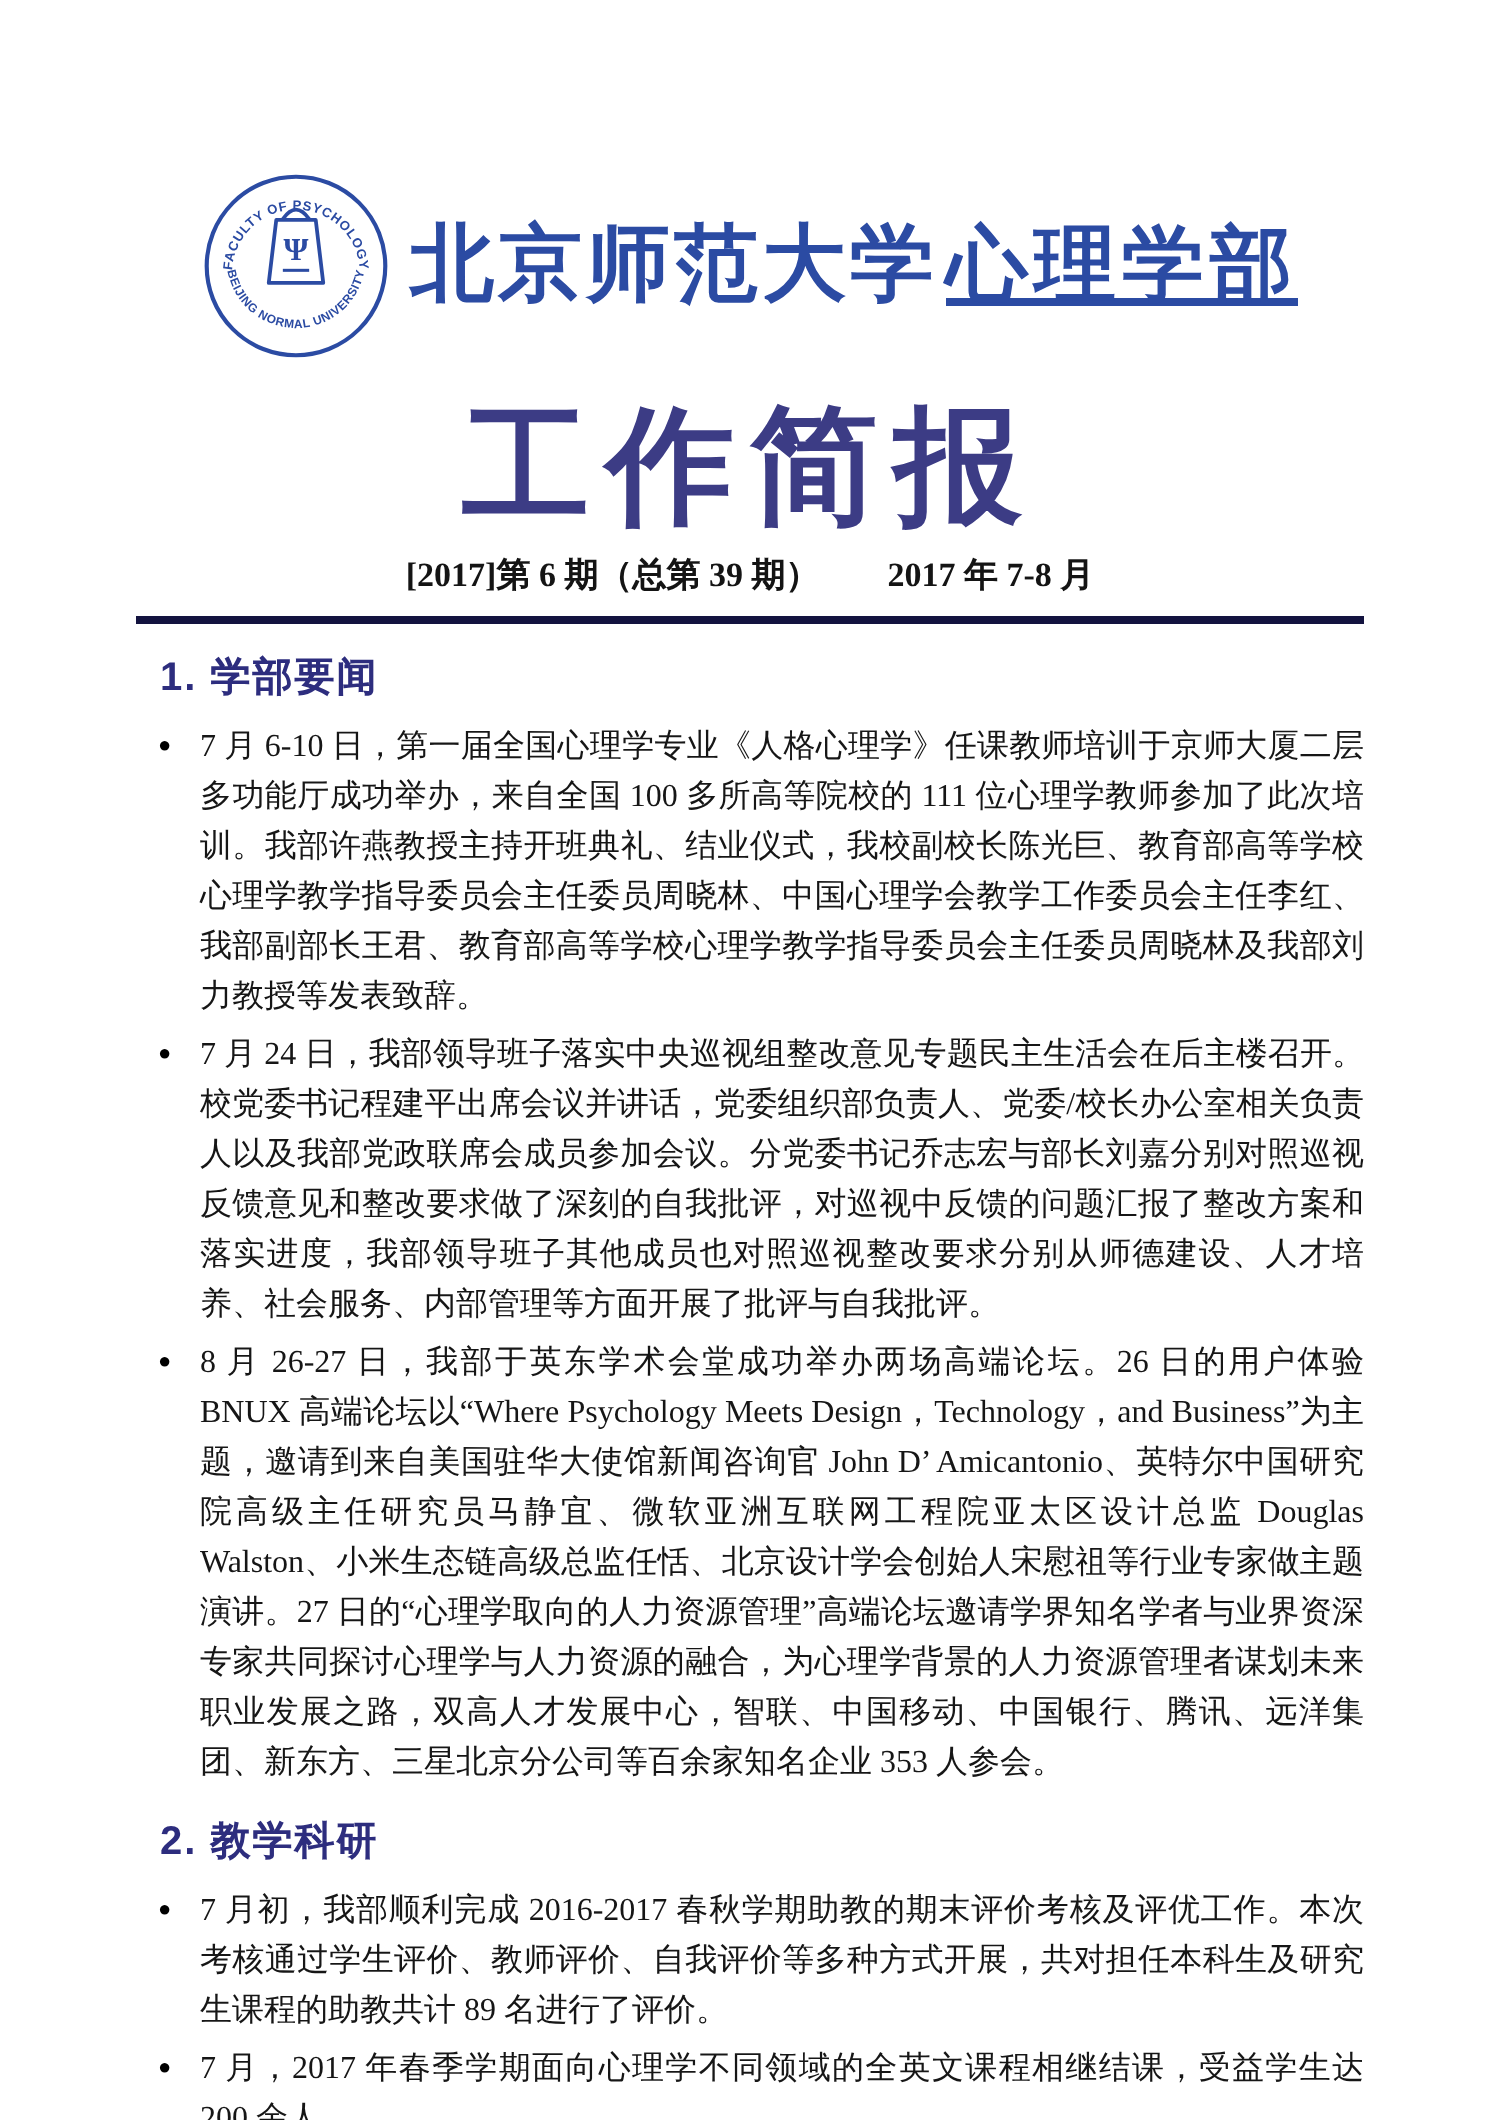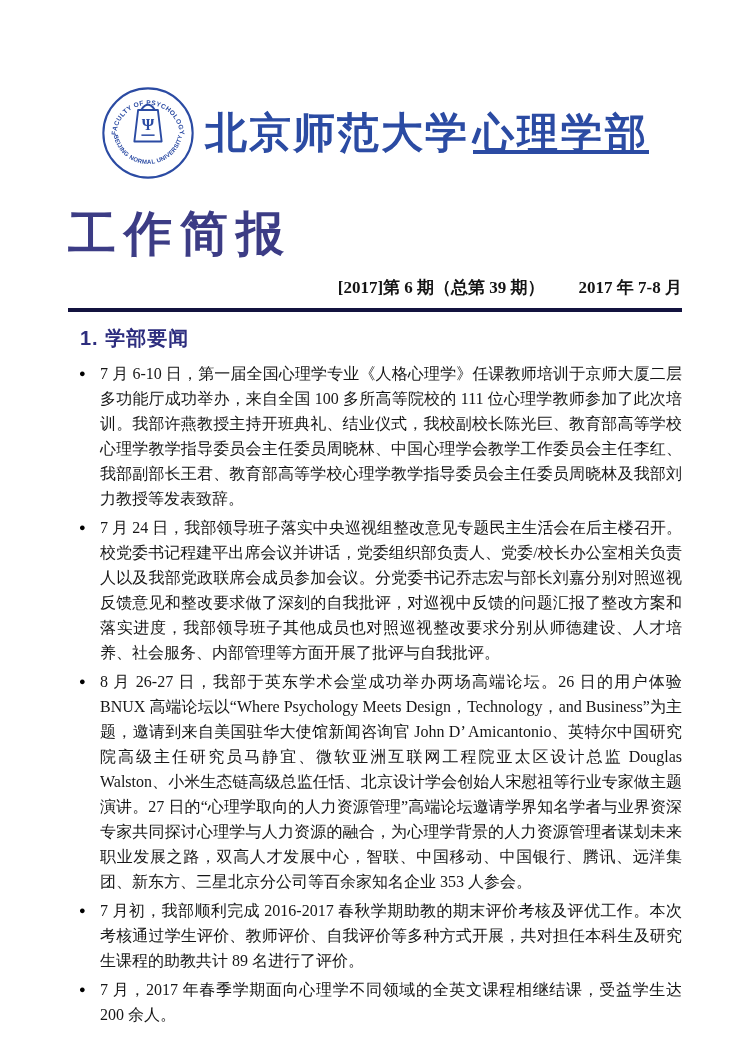--- a/index.html
+++ b/index.html
@@ -50,30 +50,31 @@
     font-weight: 900;
     font-size: 41px;
     letter-spacing: 3px;
     margin-left: 4px;
     text-decoration: underline;
   }
 
   
   .doc-title {
     margin: 22px 0 0 0;
-    font-size: 48px;
+    text-align: center;
+    font-size: 64px;
     line-height: 60px;
     font-weight: 700;
     letter-spacing: 8px;
     color: #3c3c85;
     font-family: "Liberation Serif", "DejaVu Serif", serif;
   }
   .issue-line {
     margin-top: 12px;
-    text-align: right;
+    text-align: center;
     font-weight: 700;
     font-size: 17px;
     color: #141414;
   }
   .issue-line .issue-date {
     margin-left: 34px;
   }
   .divider {
     margin-top: 9px;
     height: 4px;
@@ -160,20 +161,21 @@
         <span>7 月 24 日，我部领导班子落实中央巡视组整改意见专题民主生活会在后主楼召开。校党委书记程建平出席会议并讲话，党委组织部负责人、党委/校长办公室相关负责人以及我部党政联席会成员参加会议。分党委书记乔志宏与部长刘嘉分别对照巡视反馈意见和整改要求做了深刻的自我批评，对巡视中反馈的问题汇报了整改方案和落实进度，我部领导班子其他成员也对照巡视整改要求分别从师德建设、人才培养、社会服务、内部管理等方面开展了批评与自我批评。</span>
       </li>
       <li>
         <span class="marker">●</span>
         <span>8 月 26-27 日，我部于英东学术会堂成功举办两场高端论坛。26 日的用户体验 BNUX 高端论坛以“Where Psychology Meets Design，Technology，and Business”为主题，邀请到来自美国驻华大使馆新闻咨询官 John D’ Amicantonio、英特尔中国研究院高级主任研究员马静宜、微软亚洲互联网工程院亚太区设计总监 Douglas Walston、小米生态链高级总监任恬、北京设计学会创始人宋慰祖等行业专家做主题演讲。27 日的“心理学取向的人力资源管理”高端论坛邀请学界知名学者与业界资深专家共同探讨心理学与人力资源的融合，为心理学背景的人力资源管理者谋划未来职业发展之路，双高人才发展中心，智联、中国移动、中国银行、腾讯、远洋集团、新东方、三星北京分公司等百余家知名企业 353 人参会。</span>
       </li>
     </ul>
   </section>
 
   <section>
+    <h2 class="sec-heading">2. 教学科研</h2>
     <ul class="bullets">
       <li>
         <span class="marker">●</span>
         <span>7 月初，我部顺利完成 2016-2017 春秋学期助教的期末评价考核及评优工作。本次考核通过学生评价、教师评价、自我评价等多种方式开展，共对担任本科生及研究生课程的助教共计 89 名进行了评价。</span>
       </li>
       <li>
         <span class="marker">●</span>
         <span>7 月，2017 年春季学期面向心理学不同领域的全英文课程相继结课，受益学生达 200 余人。</span>
       </li>
 

